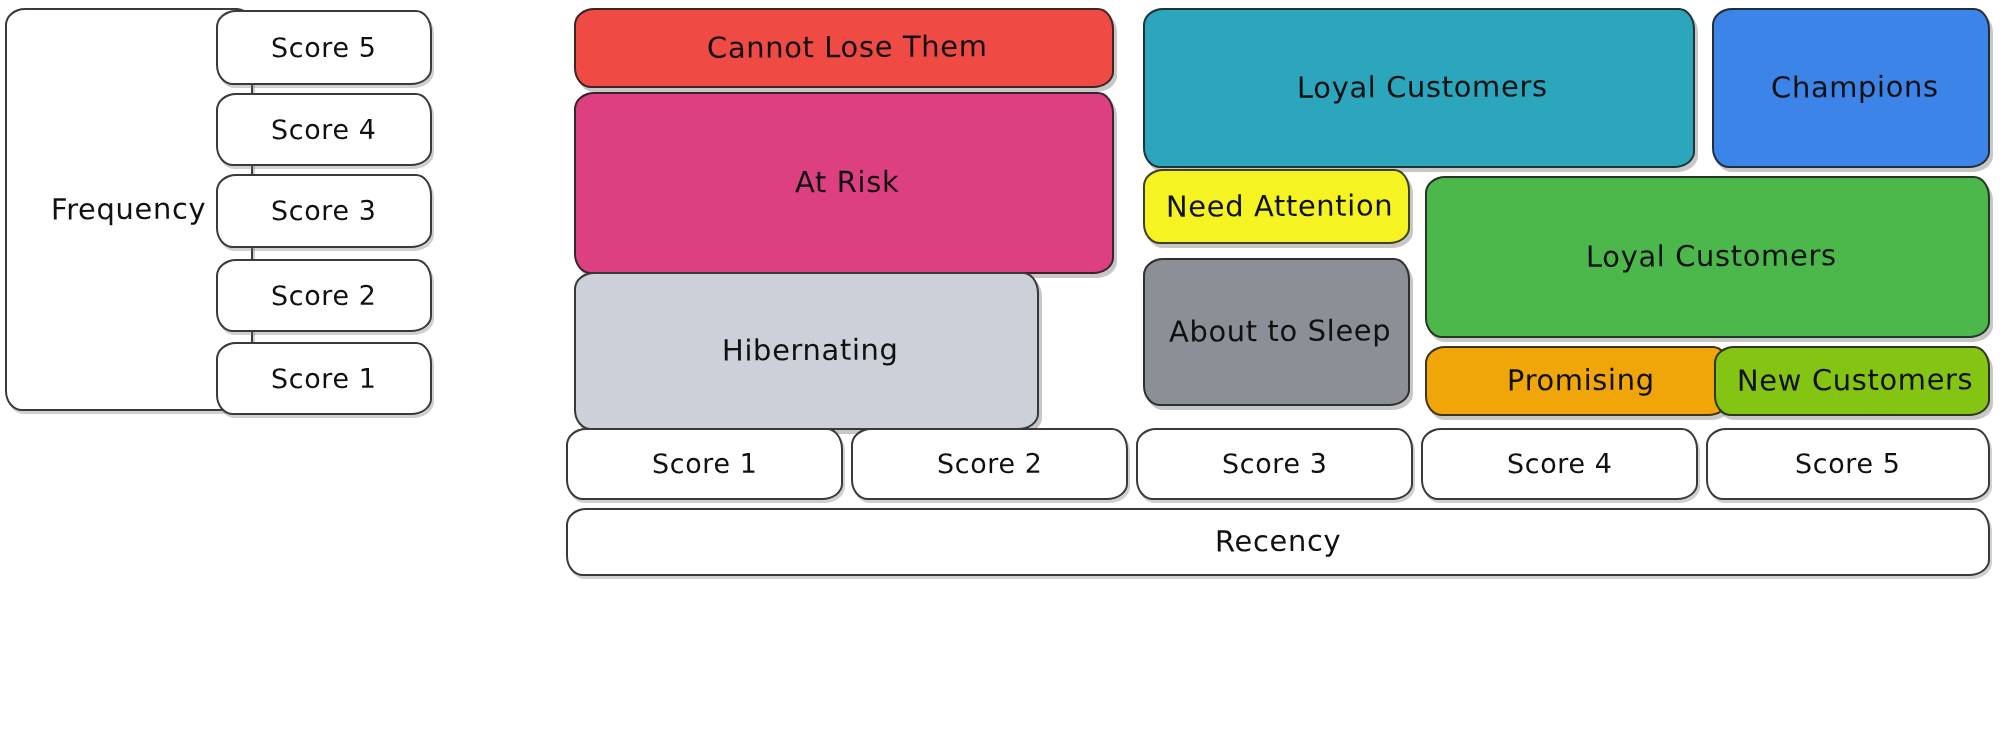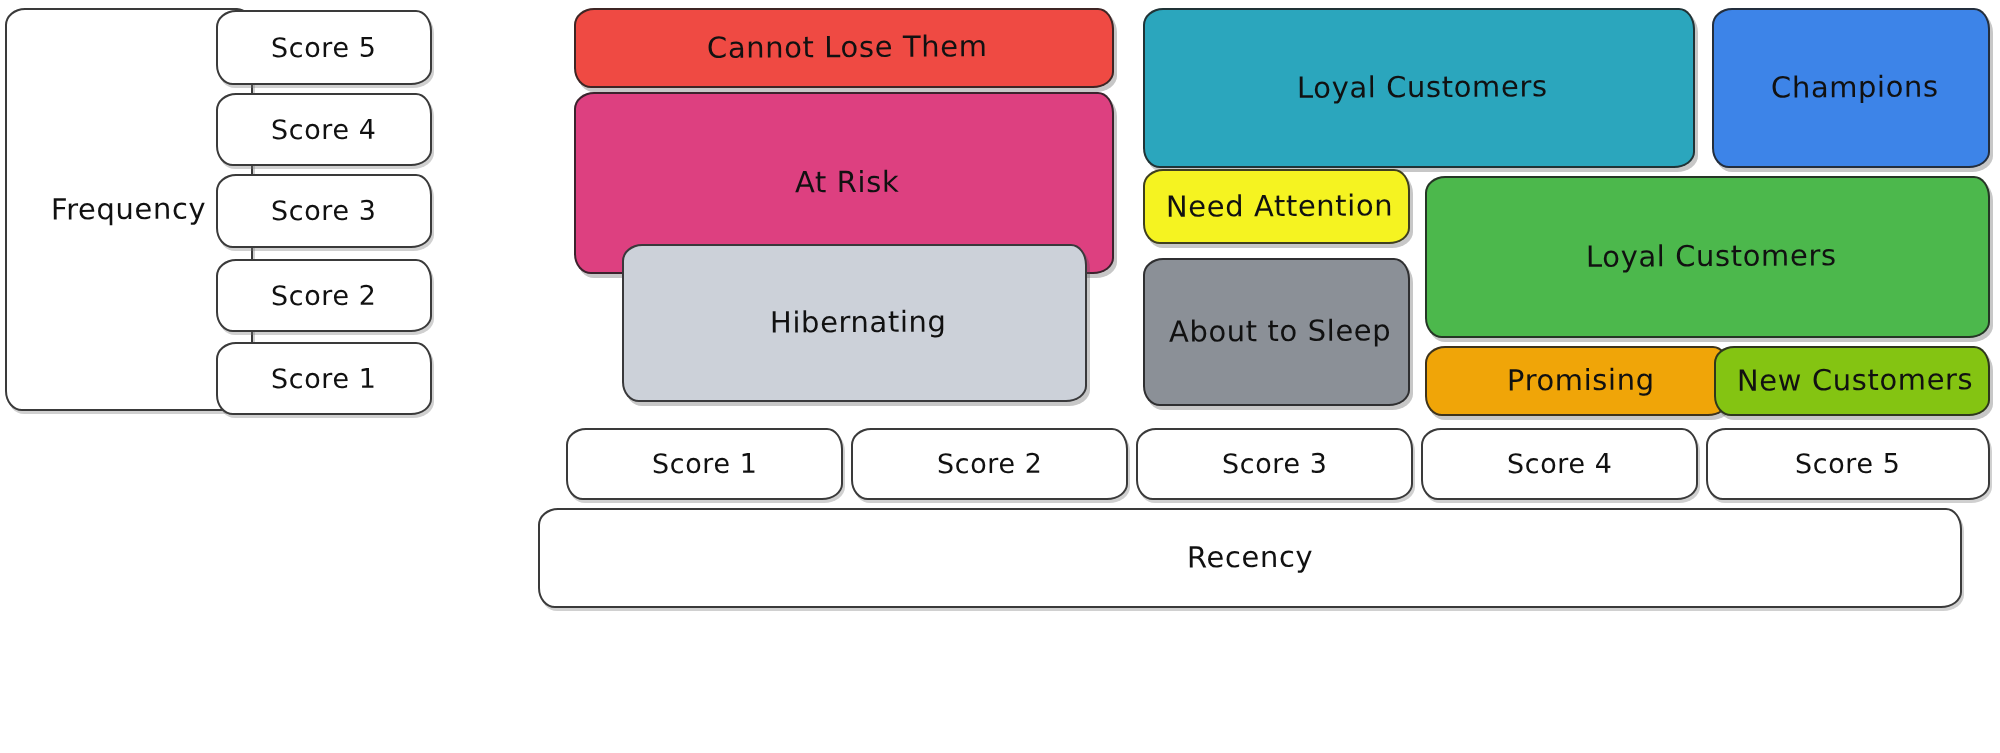--- a/index.html
+++ b/index.html
@@ -94,21 +94,21 @@
   </div>
 
   <div class="box seg big-label" style="left:574px; top:8px; width:540px; height:80px; background:#ef4a43;">
     <span class="lbl">Cannot Lose Them</span>
   </div>
 
   <div class="box seg big-label" style="left:574px; top:92px; width:540px; height:182px; background:#dd4080;">
     <span class="lbl">At Risk</span>
   </div>
 
-  <div class="box seg big-label" style="left:574px; top:244px; width:465px; height:158px; background:#ccd1d9;margin-left:48px;">
+  <div class="box seg big-label" style="left:574px; top:272px; width:465px; height:158px; background:#ccd1d9;">
     <span class="lbl">Hibernating</span>
   </div>
 
   <div class="box seg big-label" style="left:1143px; top:8px; width:552px; height:160px; background:#2ba6bd;">
     <span class="lbl">Loyal Customers</span>
   </div>
 
   <div class="box seg big-label" style="left:1143px; top:169px; width:267px; height:75px; background:#f5f321;">
     <span class="lbl">Need Attention</span>
   </div>
@@ -142,17 +142,17 @@
   <div class="box white" style="left:1136px; top:428px; width:277px; height:72px;">
     <span class="lbl">Score 3</span>
   </div>
   <div class="box white" style="left:1421px; top:428px; width:277px; height:72px;">
     <span class="lbl">Score 4</span>
   </div>
   <div class="box white" style="left:1706px; top:428px; width:284px; height:72px;">
     <span class="lbl">Score 5</span>
   </div>
 
-  <div class="box white axis-label" style="left:538px; top:508px; width:1424px; height:100px;">
+  <div class="box white axis-label" style="left:566px; top:508px; width:1424px; height:68px;">
     <span class="lbl">Recency</span>
   </div>
 
 </div>
 
 </body></html>

